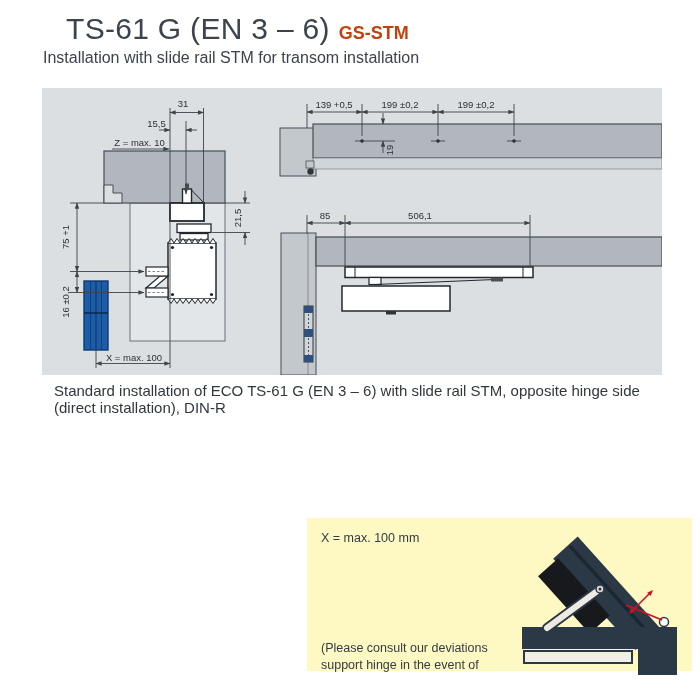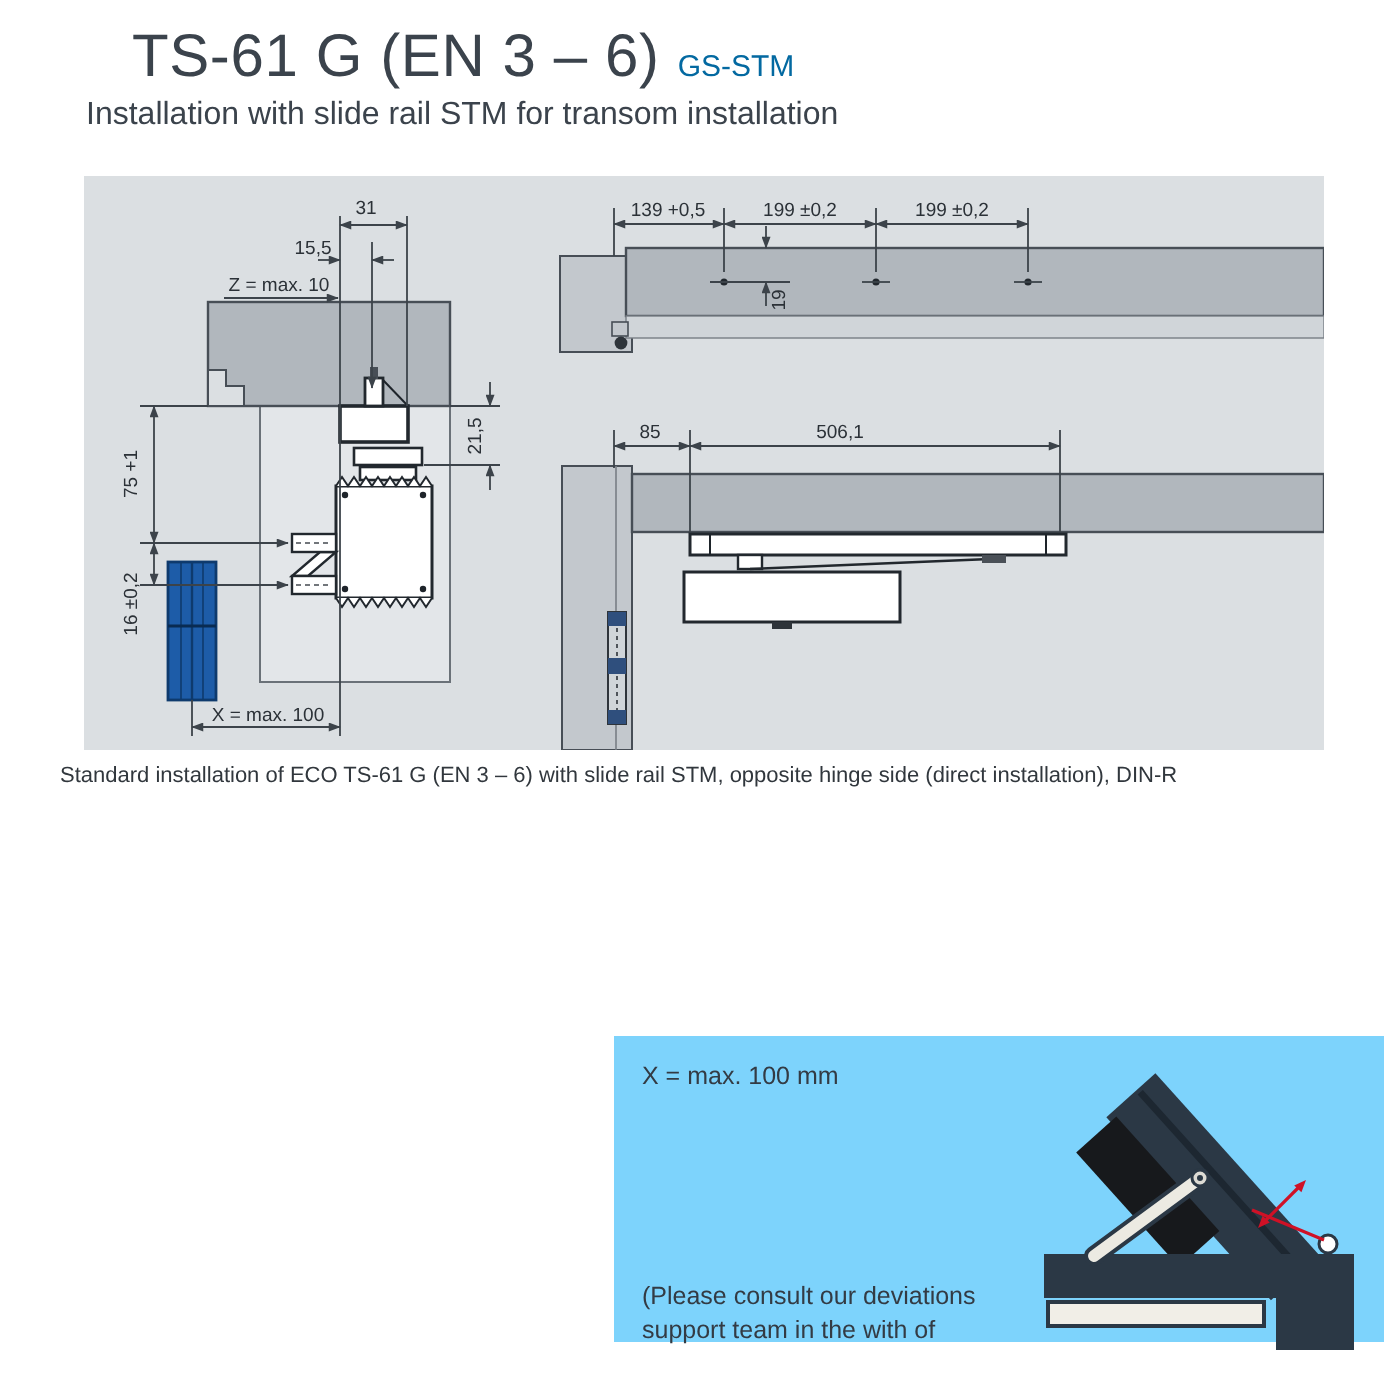--- a/index.html
+++ b/index.html
@@ -1,24 +1,24 @@
 <!DOCTYPE html>
 <html><head>
 <meta charset="utf-8">
 <style>
   html,body{margin:0;padding:0;}
   body{width:700px;height:700px;position:relative;background:#ffffff;
        font-family:"Liberation Sans",sans-serif;color:#3b434c;overflow:hidden;}
   .abs{position:absolute;}
   .title-row{left:42px;top:12px;display:flex;align-items:baseline;gap:9px;margin-left:24px;}
   .title{font-size:30px;font-weight:400;letter-spacing:.3px;color:#3b434c;}
-  .title-suffix{font-size:15px;font-weight:400;color:#0369a1;}
+  .title-suffix{font-size:18px;font-weight:700;color:#c2410c;}
   .subtitle{left:43px;top:49px;font-size:16px;color:#3b434c;}
-  .caption{left:30px;top:382px;width:630px;font-size:11px;color:#31373d;}
-  .panel{left:307px;top:518px;width:385px;height:153px;background:#7dd3fc;}
+  .caption{left:54px;top:382px;width:630px;font-size:15px;color:#31373d;}
+  .panel{left:307px;top:518px;width:385px;height:153px;background:#fef9c3;}
   .panel-heading{position:absolute;left:14px;top:13px;font-size:12.5px;color:#333b44;}
   .panel-note{position:absolute;left:14px;top:122px;font-size:12.5px;line-height:17px;color:#333b44;}
   svg text{font-family:"Liberation Sans",sans-serif;font-size:9.5px;fill:#2b3137;}
   svg .dim{stroke:#3c434a;stroke-width:.9;fill:none;}
   svg .obj{stroke:#22282e;fill:#ffffff;}
 </style>
 </head>
 <body>
 
 <div class="abs title-row">
@@ -170,21 +170,21 @@
     <text x="420" y="219" text-anchor="middle">506,1</text>
   </g>
 </svg>
 
 <div class="abs caption">Standard installation of ECO TS-61 G (EN 3 – 6) with slide rail STM, opposite hinge side (direct installation), DIN-R</div>
 
 <div class="abs panel">
   <div class="panel-heading">X = max. 100 mm</div>
   <div class="panel-note">
     <div>(Please consult our deviations</div>
-    <div>support team in the with of</div>
+    <div>support hinge in the event of</div>
   </div>
 
   <svg style="position:absolute;left:193px;top:0;" width="192" height="165" viewBox="500 518 192 165">
 
     <g transform="rotate(-42 660 628)">
       <rect x="627" y="505" width="33" height="123" fill="#2b3845"></rect>
       <line x1="648" y1="507" x2="648" y2="626" stroke="#1d2731" stroke-width="3.5"></line>
       <rect x="604" y="508" width="27" height="77" fill="#17191c"></rect>
     </g>
 

